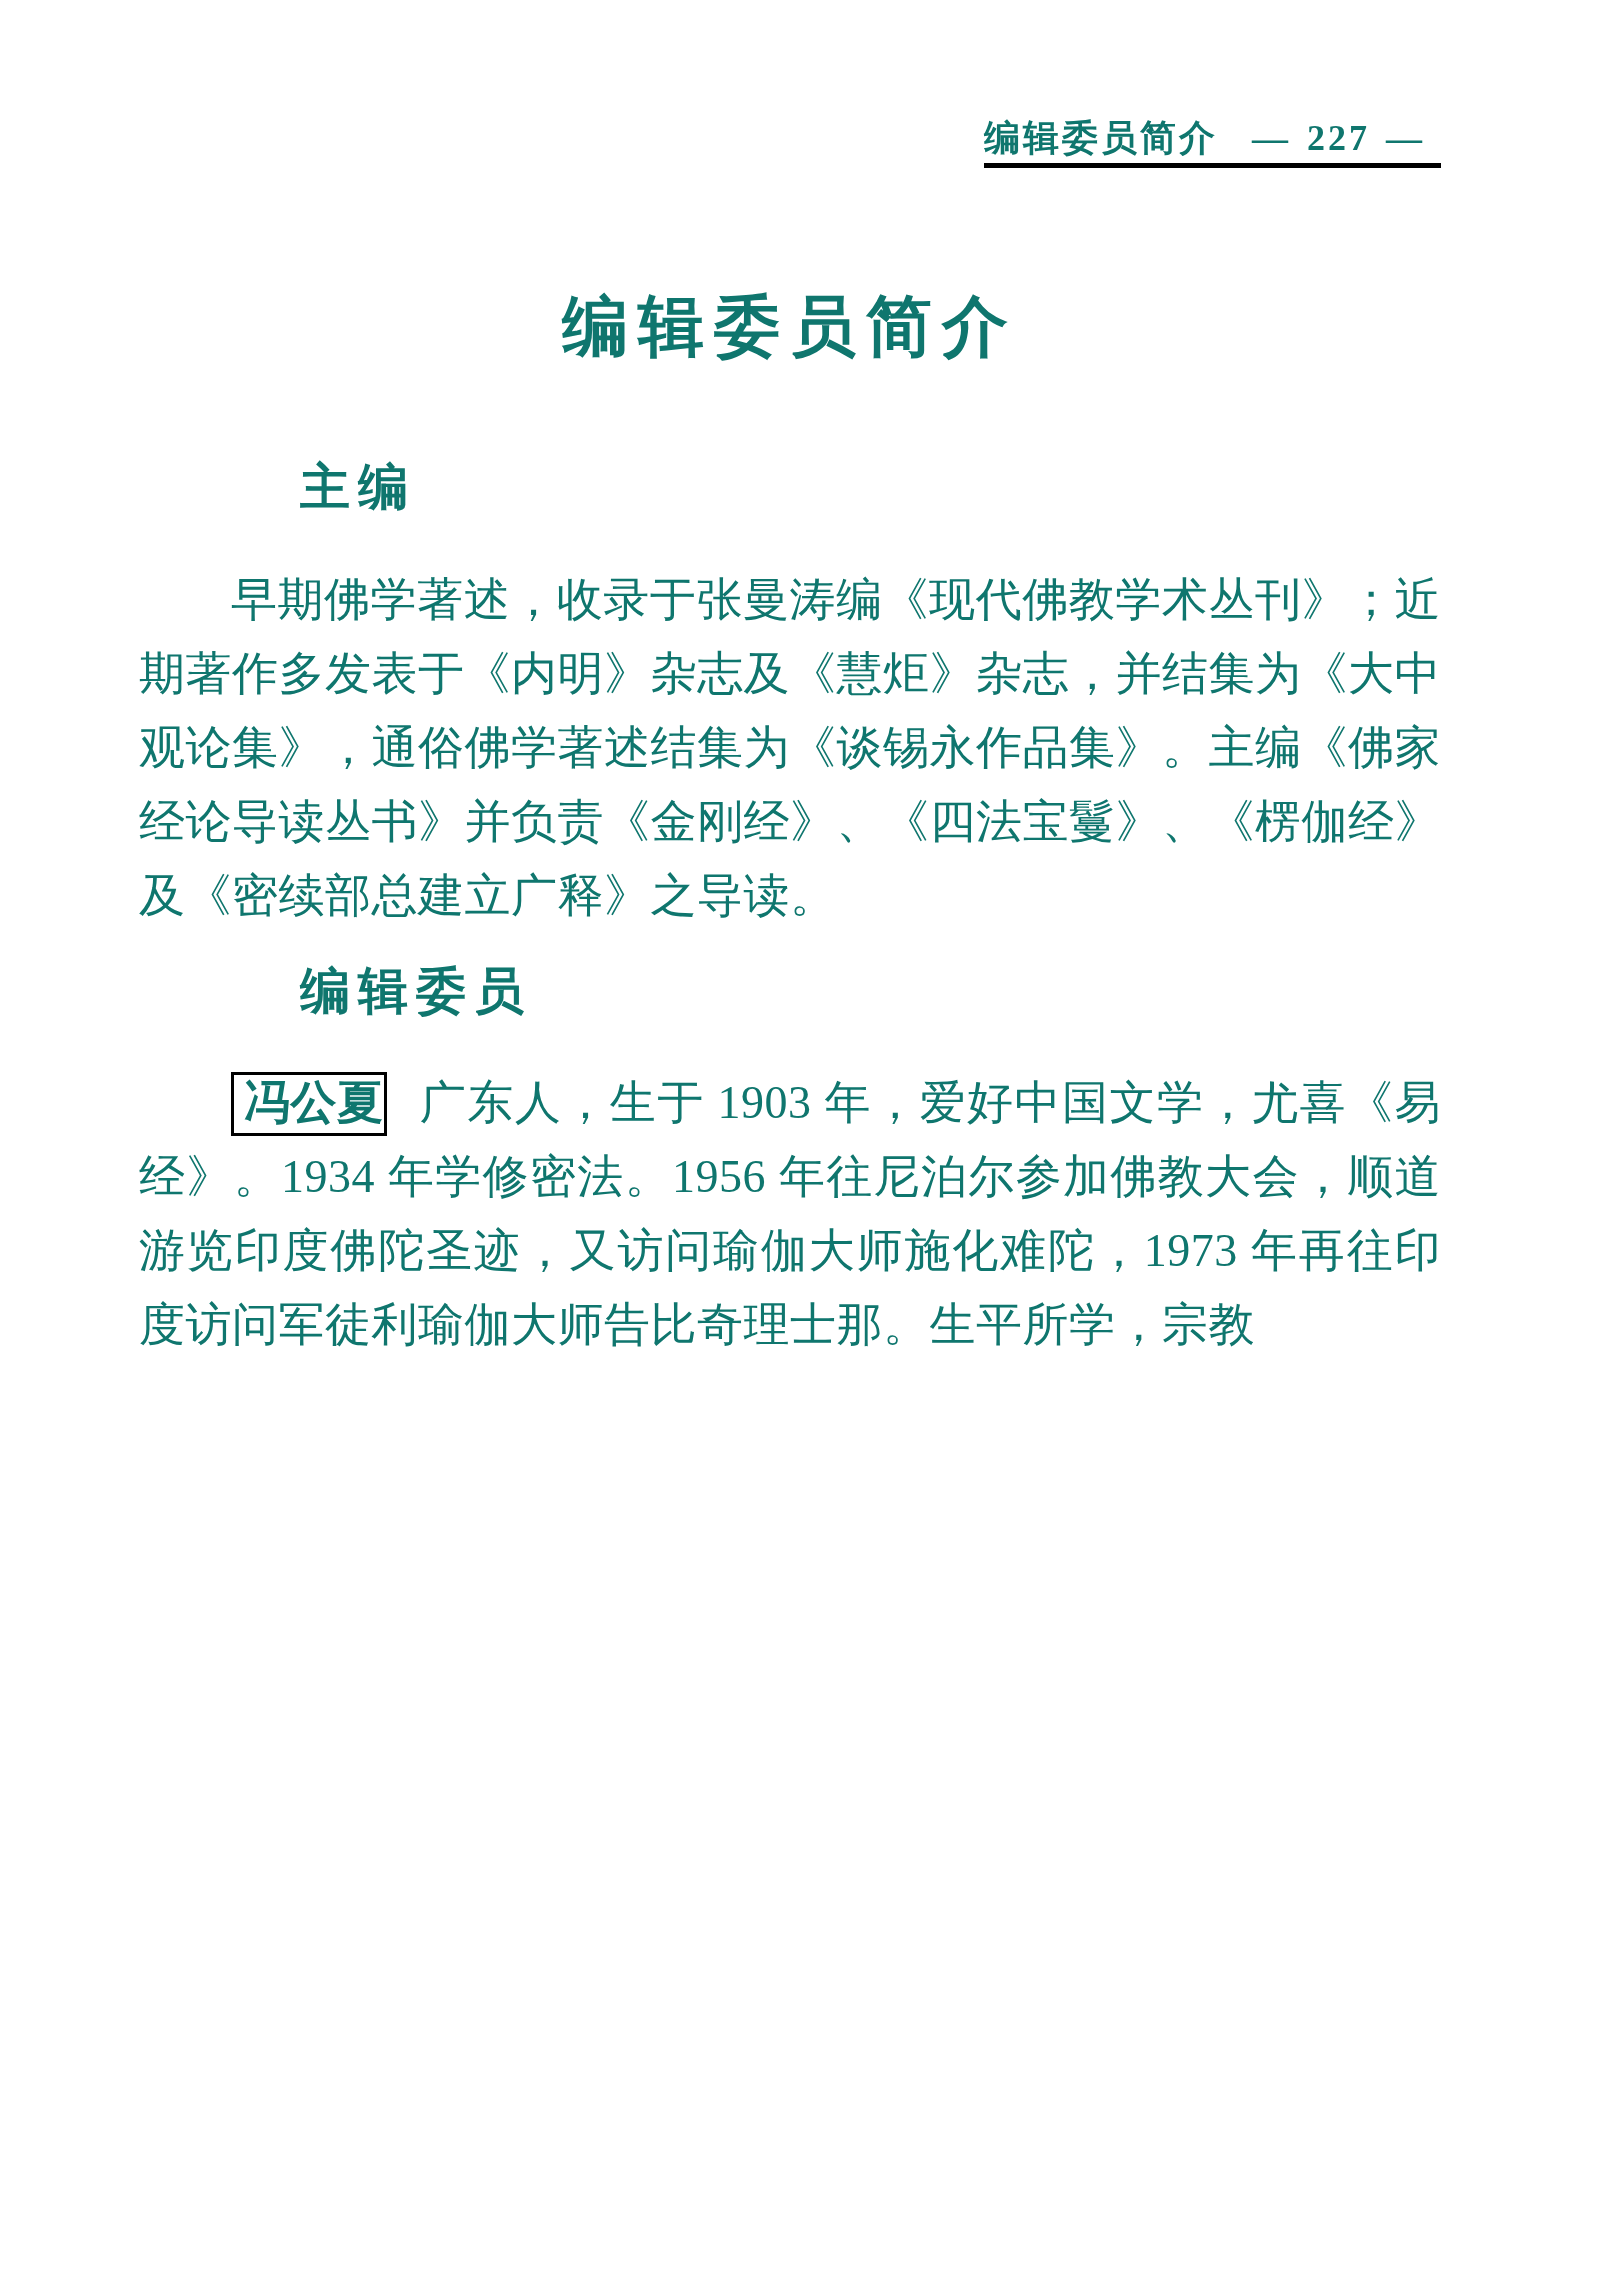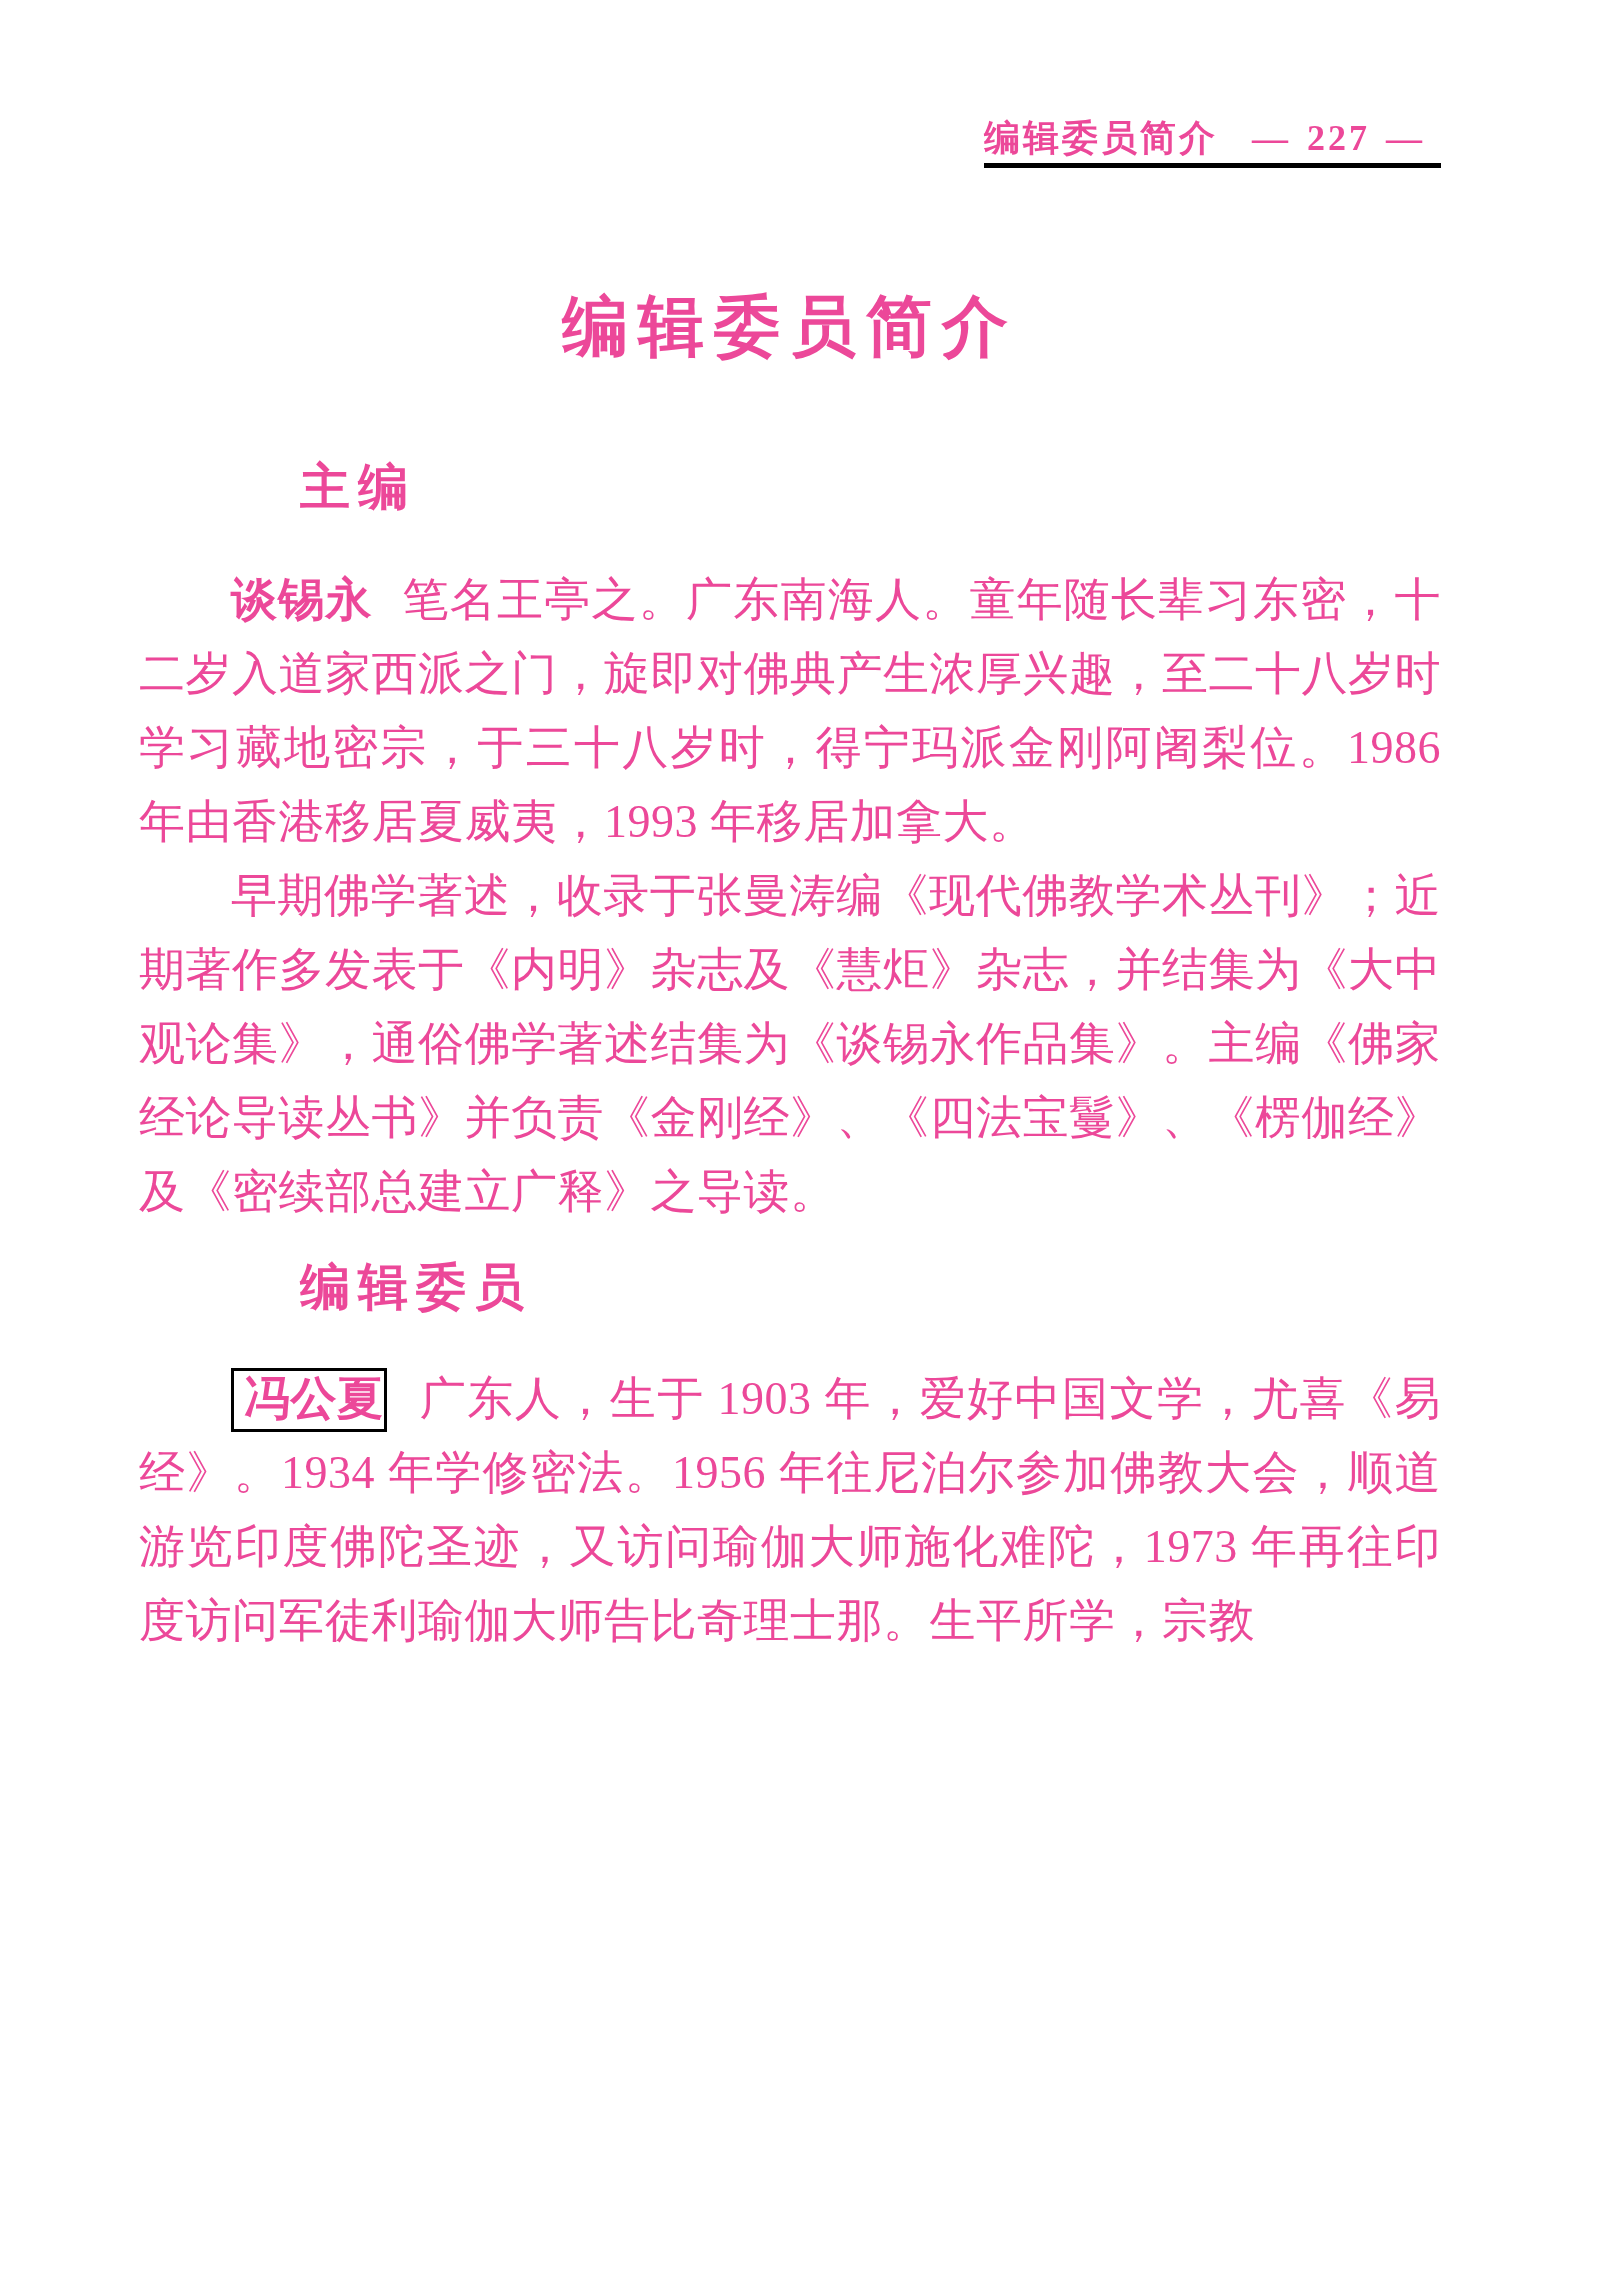--- a/index.html
+++ b/index.html
@@ -6,21 +6,21 @@
     margin: 0;
     padding: 0;
     background: #e8e8e8;
   }
   .page {
     position: relative;
     width: 1624px;
     height: 2293px;
     margin: 0 auto;
     background: #ffffff;
-    color: #ec4899;
+    color: #0f766e;
     font-family: "Liberation Serif", "DejaVu Serif", serif;
     overflow: hidden;
     box-sizing: border-box;
     padding-left: 139px;
     padding-right: 183px;
   }
   
   .header-row {
     margin-top: 115px;
     text-align: right;
@@ -96,21 +96,20 @@
     <div class="header-inner">
       <span>编辑委员简介</span><span class="header-dash first">—</span><span>227</span><span class="header-dash">—</span>
     </div>
   </div>
 
   <h1 class="chapter-title">编辑委员简介</h1>
 
   <h2 class="section-heading sh-1">主编</h2>
 
   <div class="body-block-1">
-    <p class="para"><span class="lead-bold">谈锡永</span><span>笔名王亭之。广东南海人。童年随长辈习东密，十二岁入道家西派之门，旋即对佛典产生浓厚兴趣，至二十八岁时学习藏地密宗，于三十八岁时，得宁玛派金刚阿阇梨位。1986 年由香港移居夏威夷，1993 年移居加拿大。</span></p>
 
     <p class="para"><span>早期佛学著述，收录于张曼涛编《现代佛教学术丛刊》；近期著作多发表于《内明》杂志及《慧炬》杂志，并结集为《大中观论集》，通俗佛学著述结集为《谈锡永作品集》。主编《佛家经论导读丛书》并负责《金刚经》、《四法宝鬘》、《楞伽经》及《密续部总建立广释》之导读。</span></p>
 
   </div>
 
   <h2 class="section-heading sh-2">编辑委员</h2>
 
   <div class="body-block-2">
     <p class="para"><span class="lead-boxed">冯公夏</span><span>广东人，生于 1903 年，爱好中国文学，尤喜《易经》。1934 年学修密法。1956 年往尼泊尔参加佛教大会，顺道游览印度佛陀圣迹，又访问瑜伽大师施化难陀，1973 年再往印度访问军徒利瑜伽大师告比奇理士那。生平所学，宗教</span></p>
   </div>

